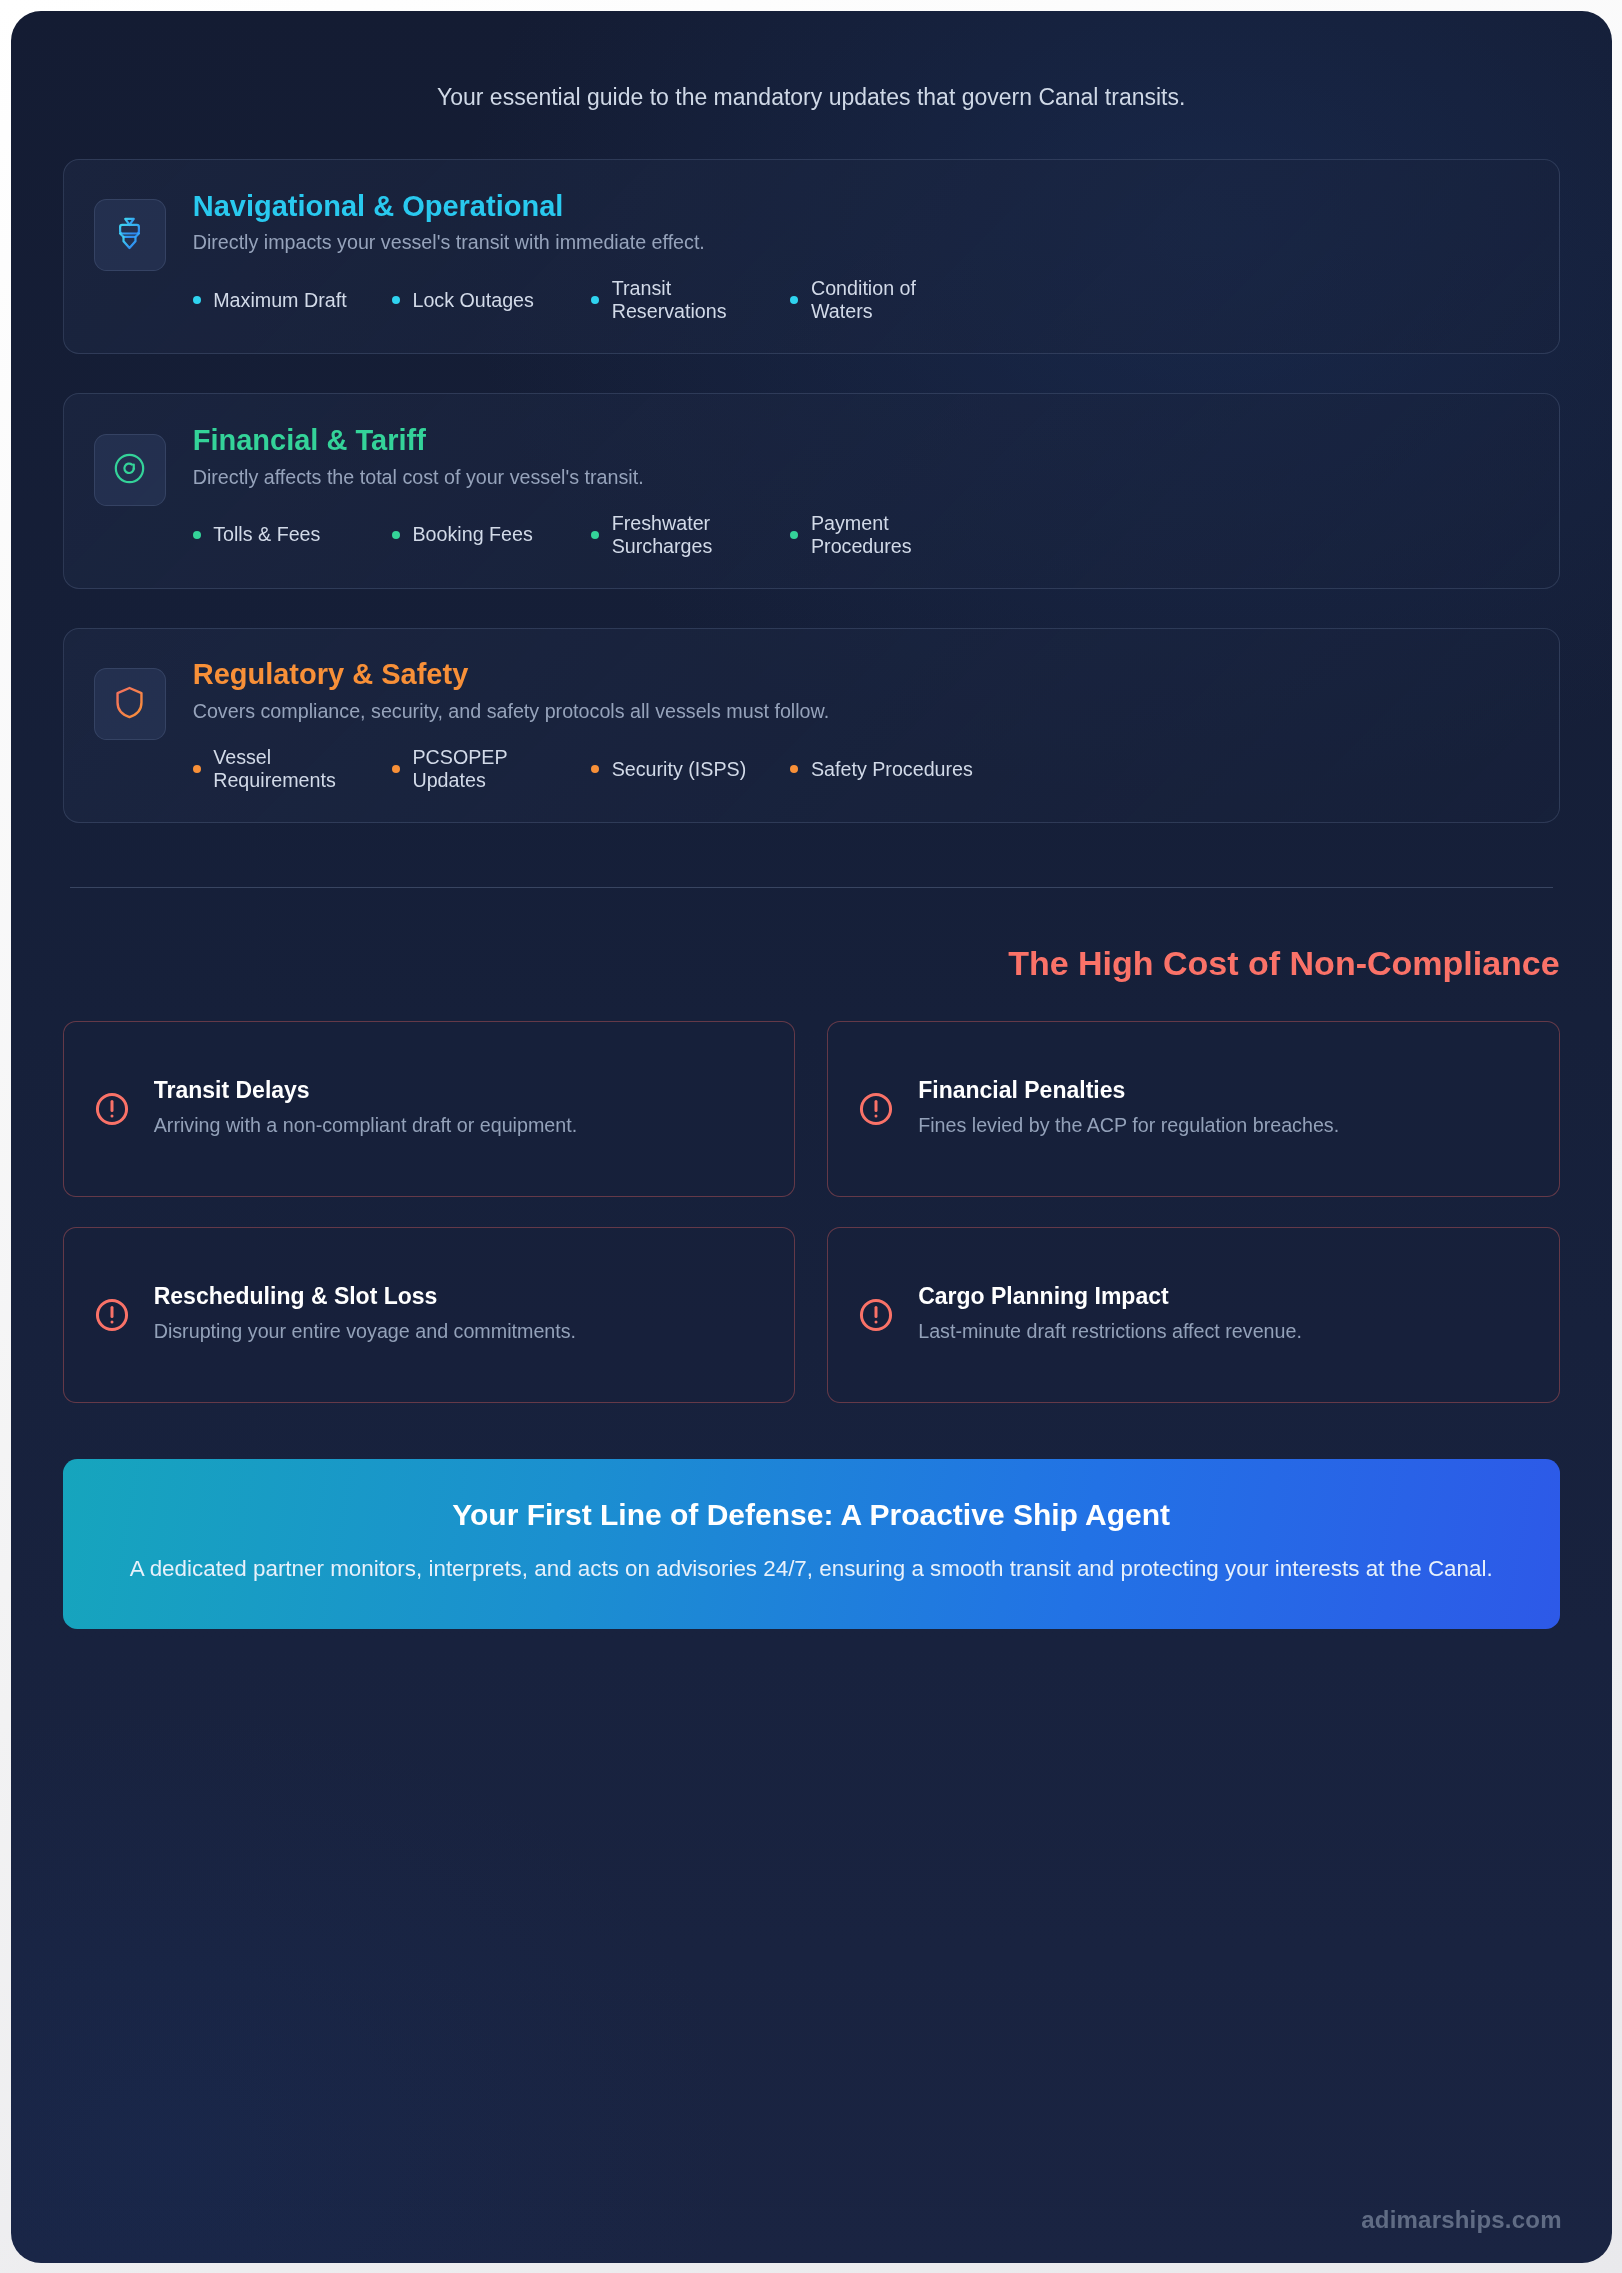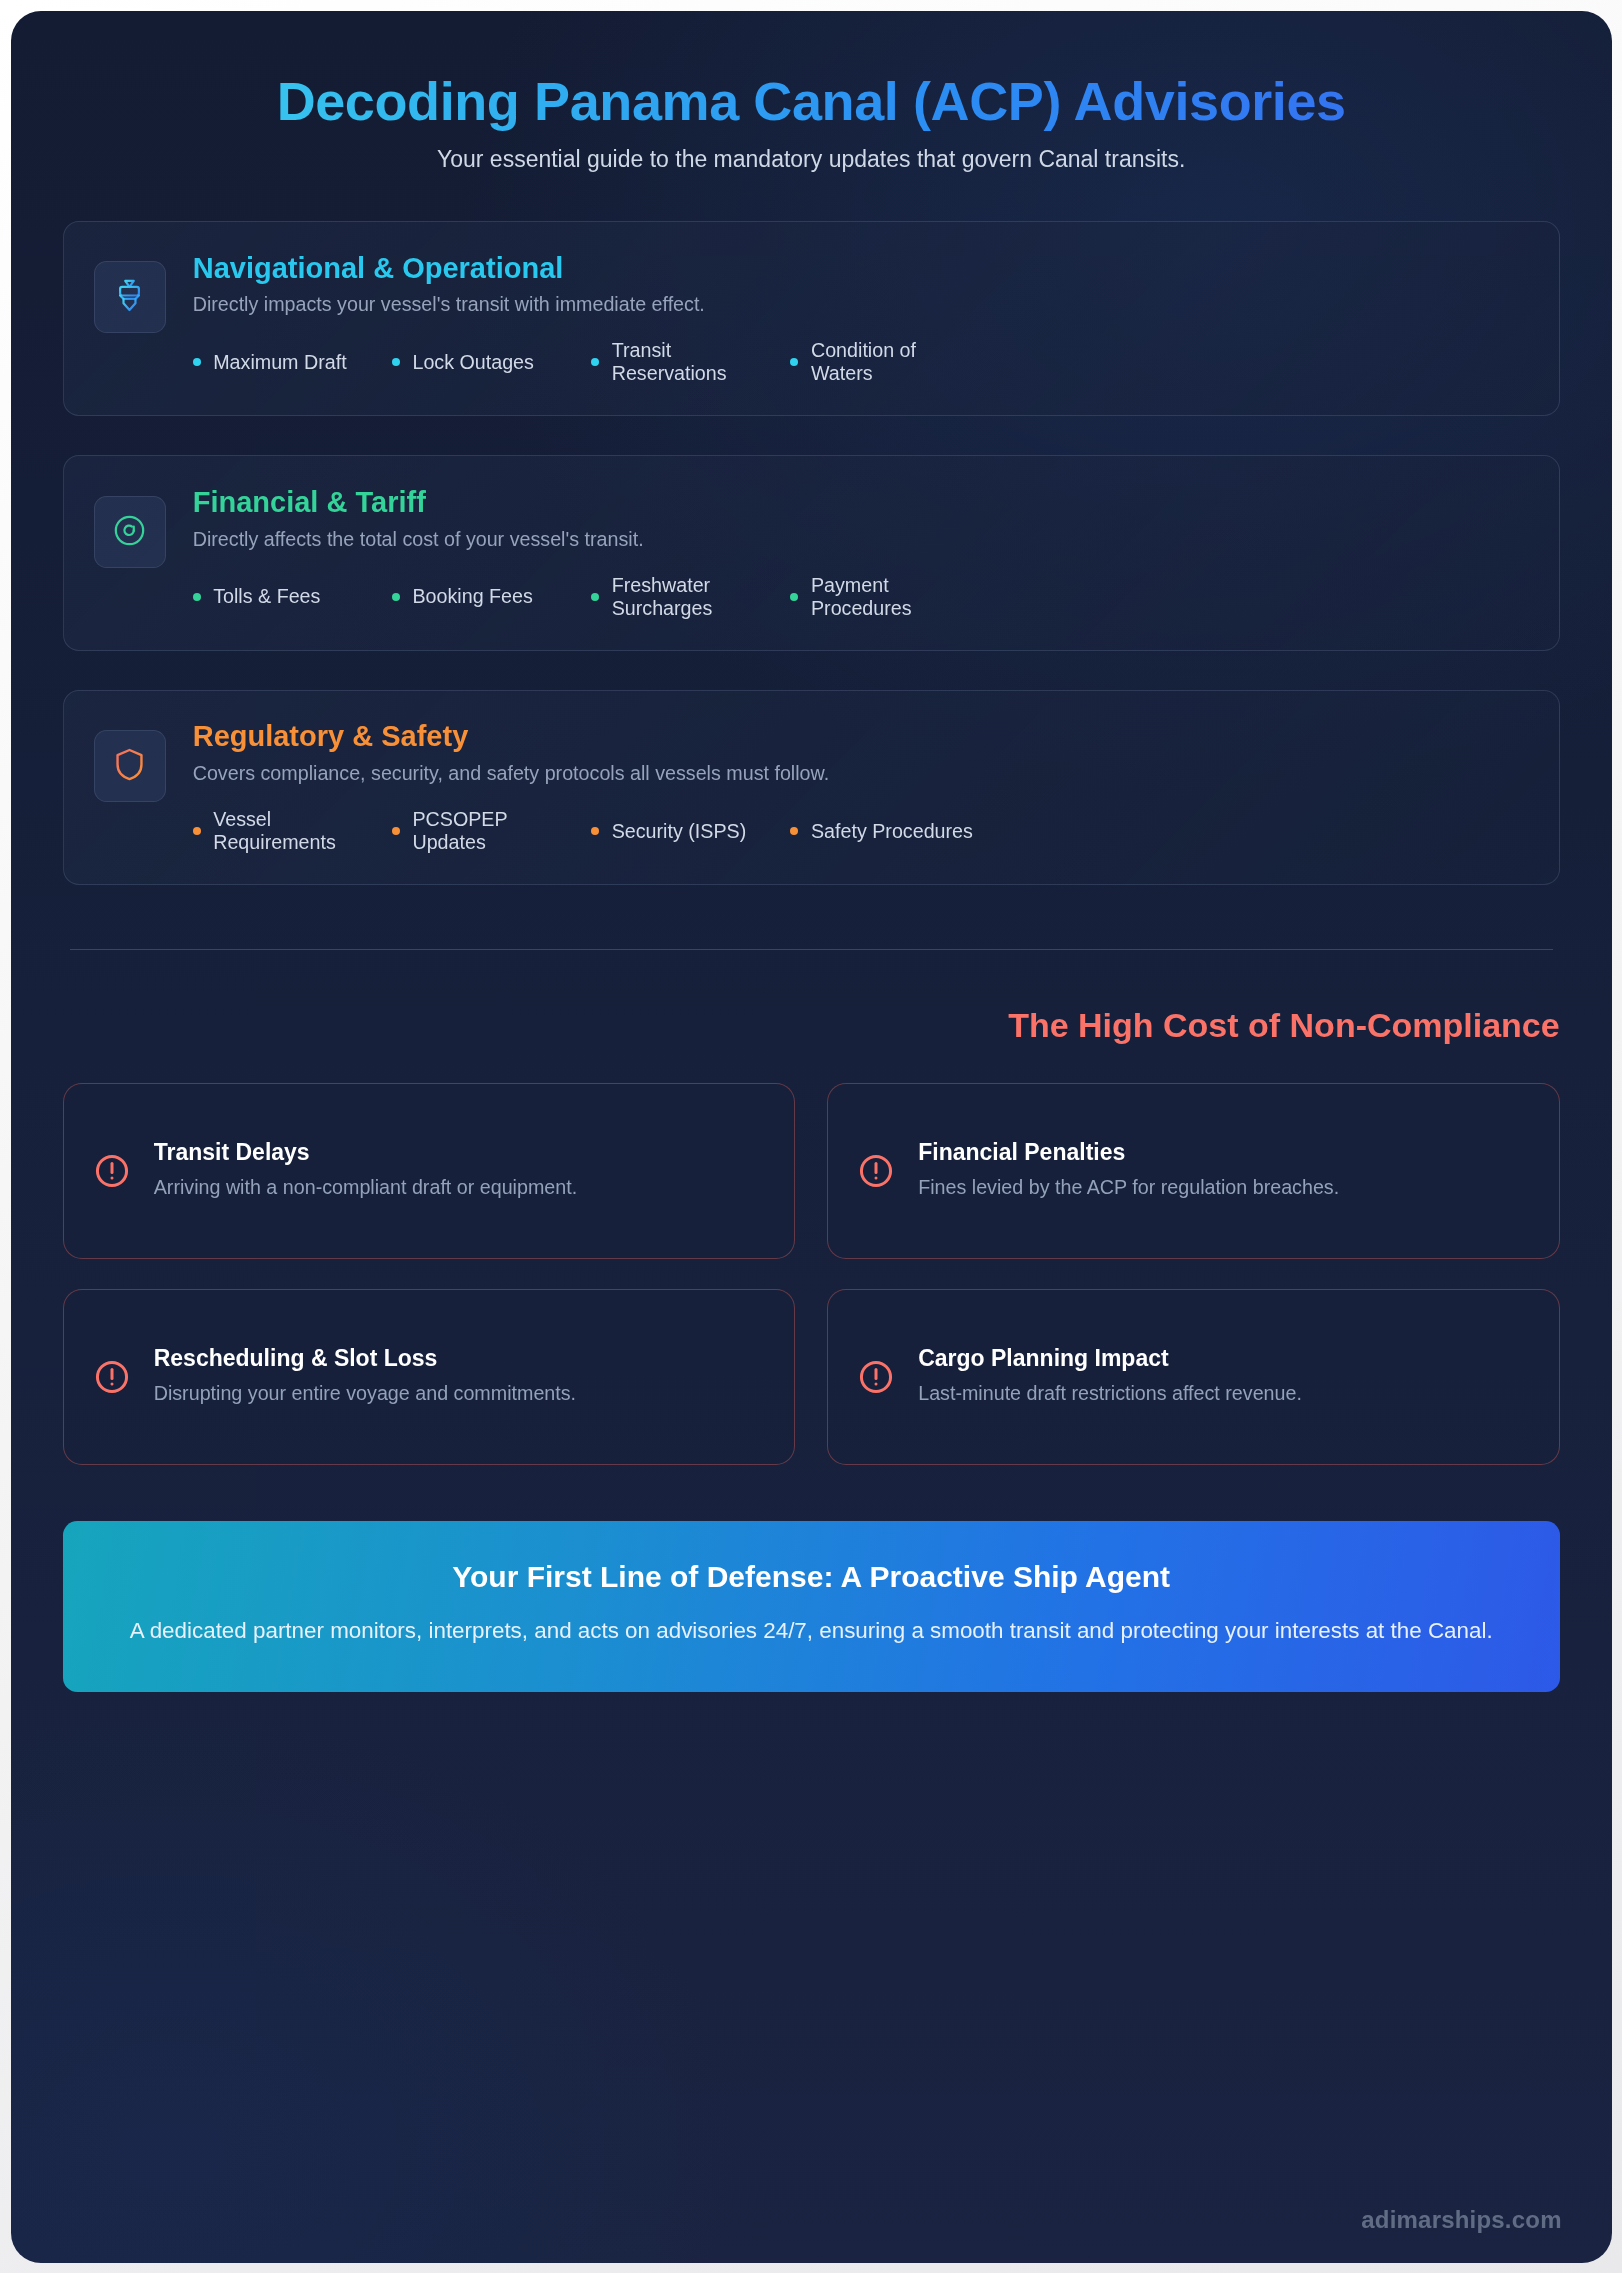--- a/index.html
+++ b/index.html
@@ -116,21 +116,21 @@
 
   .cost-grid {
     margin-top: 38px;
     display: grid;
     grid-template-columns: 1fr 1fr;
     gap: 30px 32px;
   }
 
   .cost-card {
     border: 0.9px solid rgba(210,92,92,0.42);
-    border-radius: 19px;
+    border-radius: 13px;
     background: rgba(24,33,58,0.55);
     padding: 27px 29px;
     min-height: 176px;
     display: flex;
     align-items: center;
     gap: 23px;
   }
   .warn-icon { flex: 0 0 auto; width: 38px; height: 38px; }
   .warn-icon svg { width: 38px; height: 38px; display: block; }
   .cost-text { flex: 1 1 auto; }
@@ -157,21 +157,20 @@
     color: rgba(155,168,188,0.55);
     letter-spacing: 0.2px;
   }
 </style>
 </head>
 <body>
 
 <div class="page">
 
   <div class="hero">
-    <div class="hero-title">Decoding Panama Canal (ACP) Advisories</div>
     <div class="hero-sub">Your essential guide to the mandatory updates that govern Canal transits.</div>
   </div>
 
   <div class="cards">
 
     <div class="cat-card">
       <div class="icon-box">
         <span>
           <svg viewBox="0 0 48 48" fill="none" stroke="url(#gnav)" stroke-width="2.6" stroke-linejoin="round" stroke-linecap="round">
             <defs>

